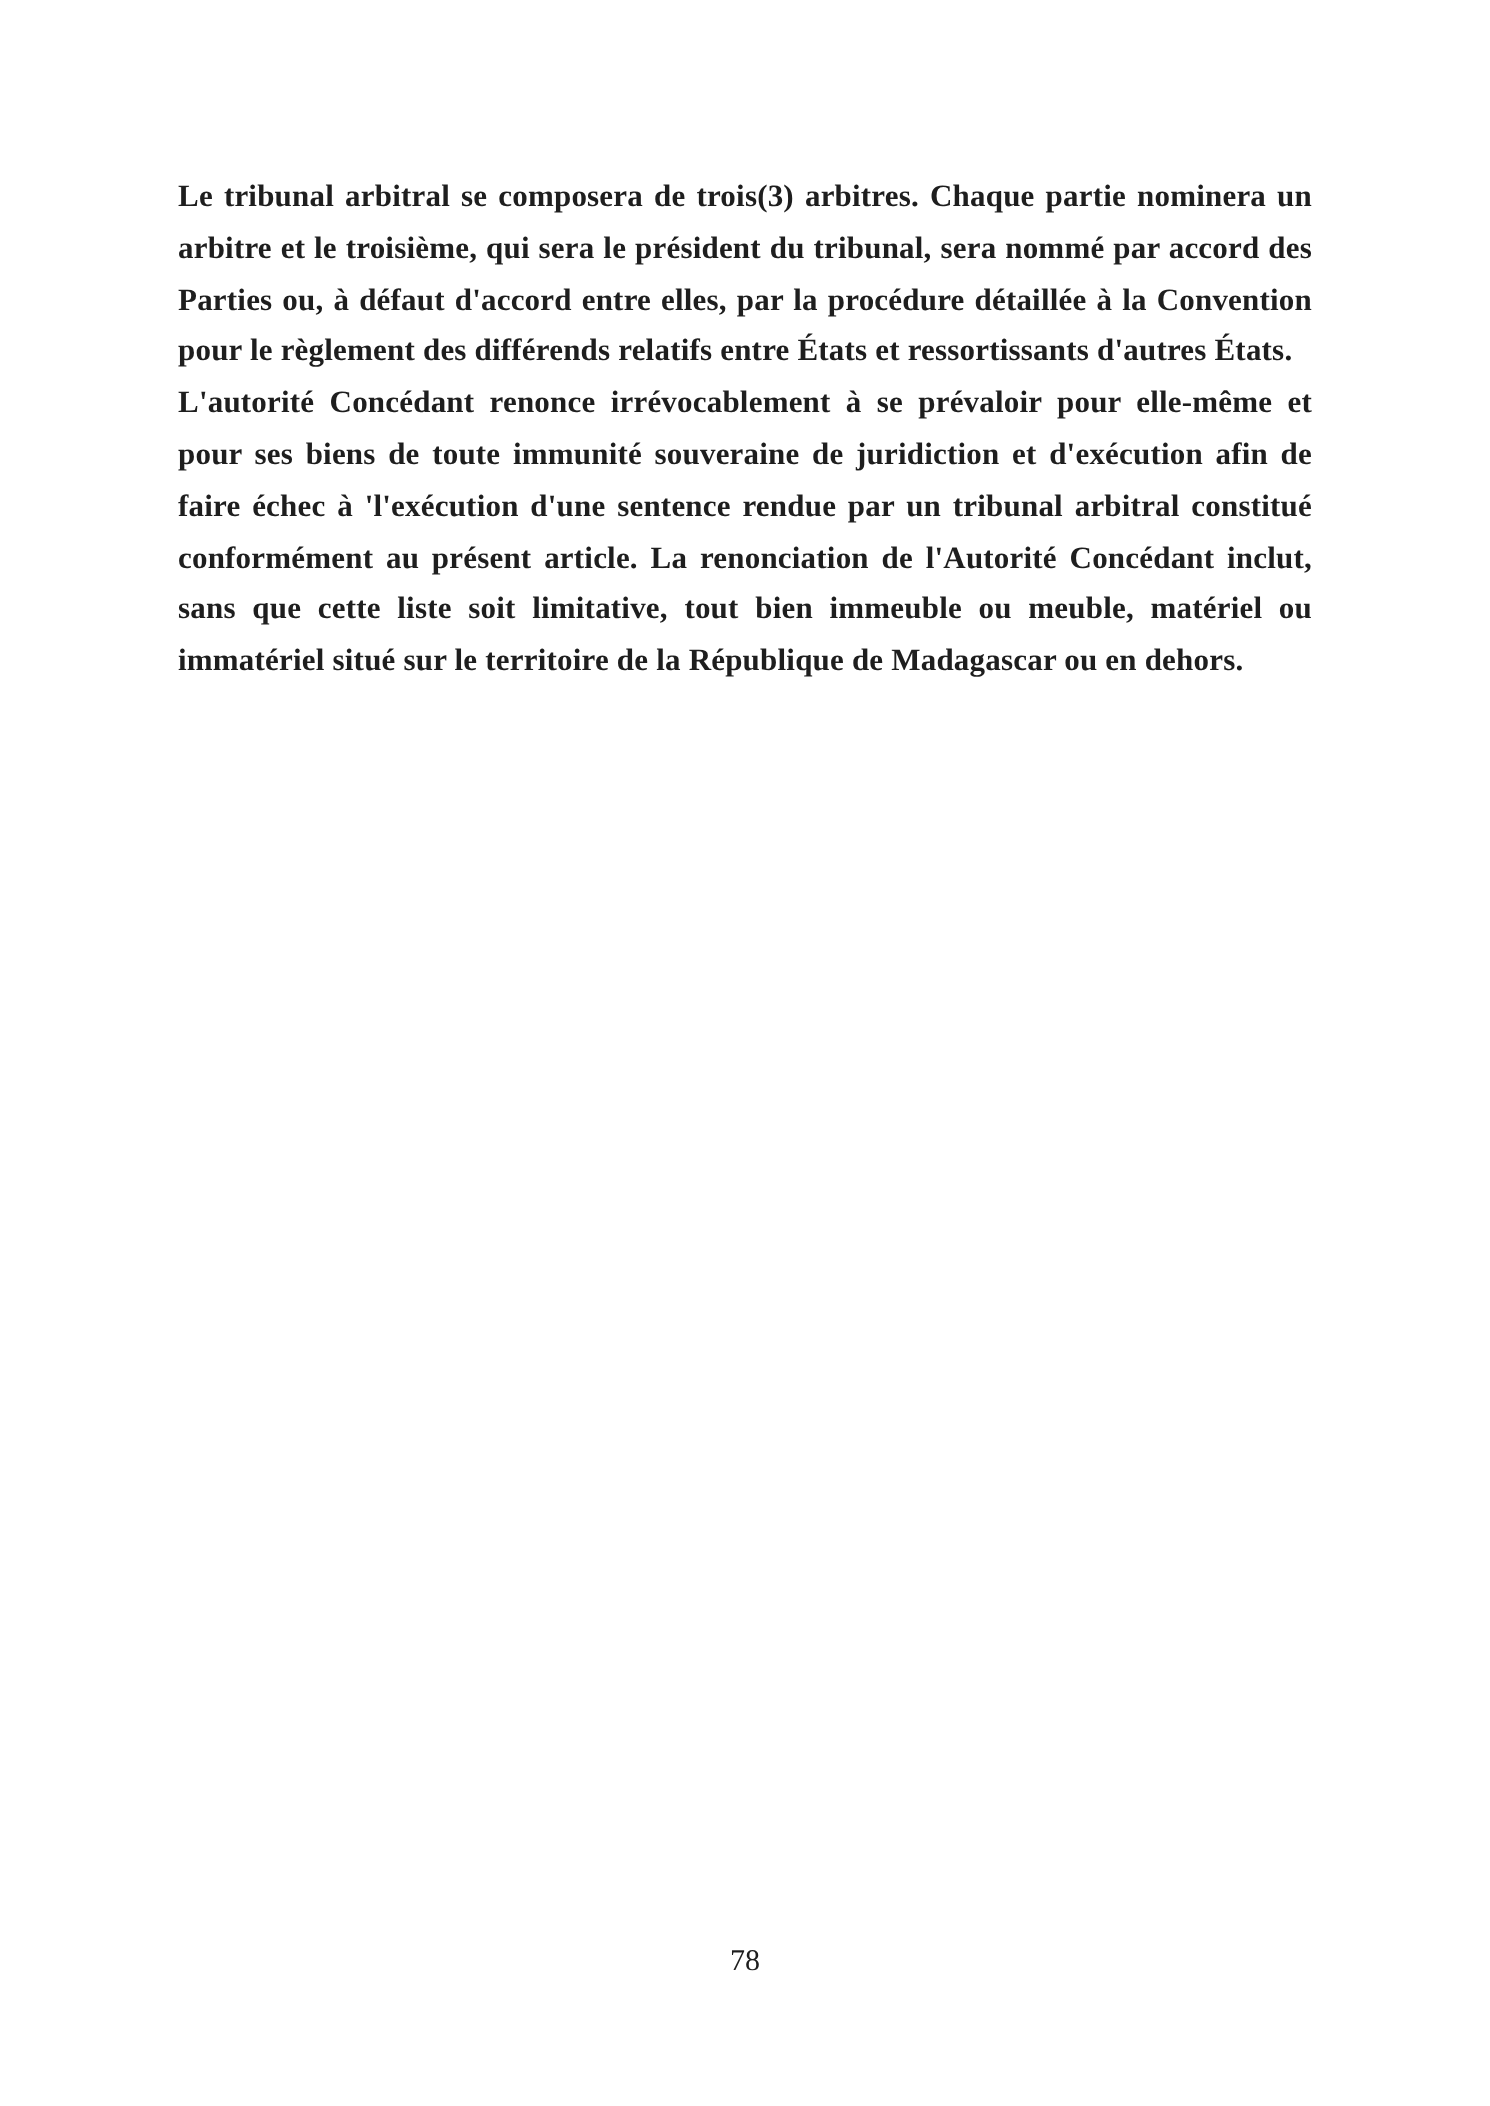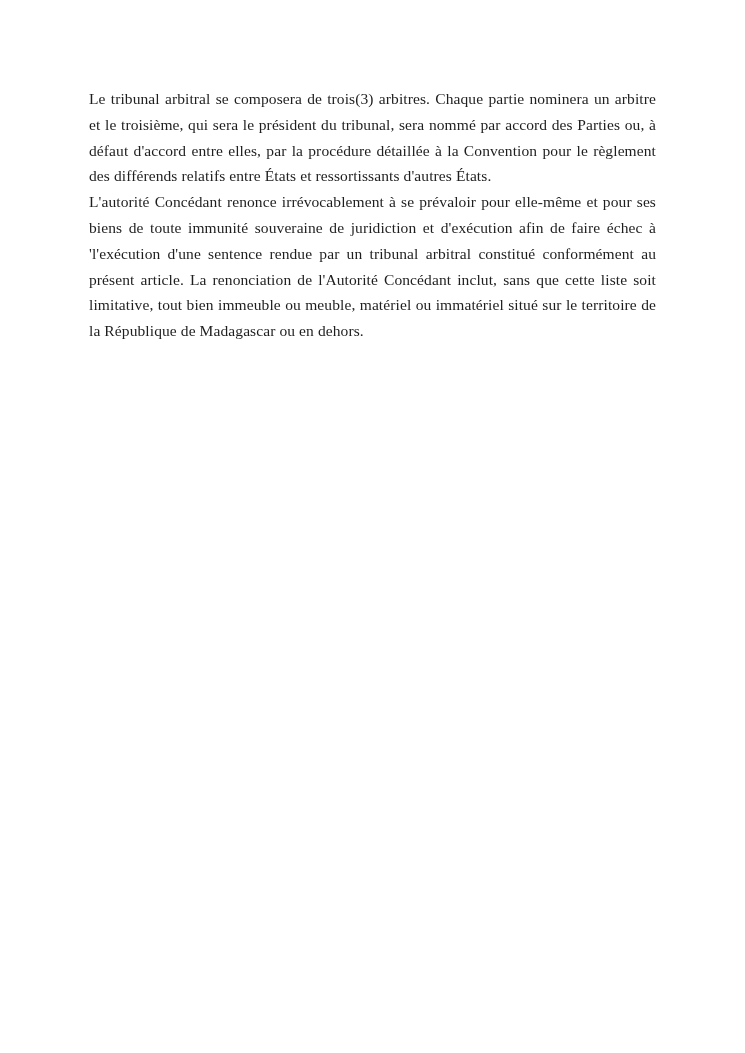--- a/index.html
+++ b/index.html
@@ -23,33 +23,37 @@
     width: 567px;
   }
   .text-block p {
     margin: 0;
     padding: 0;
     font-size: 15.5px;
     line-height: 25.8px;
     text-align: justify;
     text-justify: inter-word;
     letter-spacing: 0.1px;
+    font-weight: bold;
   }
   .page-footer {
     position: absolute;
     left: 0;
     top: 971px;
     width: 745px;
     text-align: center;
     font-size: 15px;
     line-height: 20px;
     color: #1e1e1e;
   }
 </style>
 </head>
 <body>
 
 <div class="page">
   <div class="text-block">
     <p>Le tribunal arbitral se composera de trois(3) arbitres. Chaque partie nominera un arbitre et le troisième, qui sera le président du tribunal, sera nommé par accord des Parties ou, à défaut d'accord entre elles, par la procédure détaillée à la Convention pour le règlement des différends relatifs entre États et ressortissants d'autres États.</p>
     <p>L'autorité Concédant renonce irrévocablement à se prévaloir pour elle-même et pour ses biens de toute immunité souveraine de juridiction et d'exécution afin de faire échec à 'l'exécution d'une sentence rendue par un tribunal arbitral constitué conformément au présent article. La renonciation de l'Autorité Concédant inclut, sans que cette liste soit limitative, tout bien immeuble ou meuble, matériel ou immatériel situé sur le territoire de la République de Madagascar ou en dehors.</p>
   </div>
+  <div class="page-footer">
+    <span>78</span>
+  </div>
 </div>
 
 </body></html>

